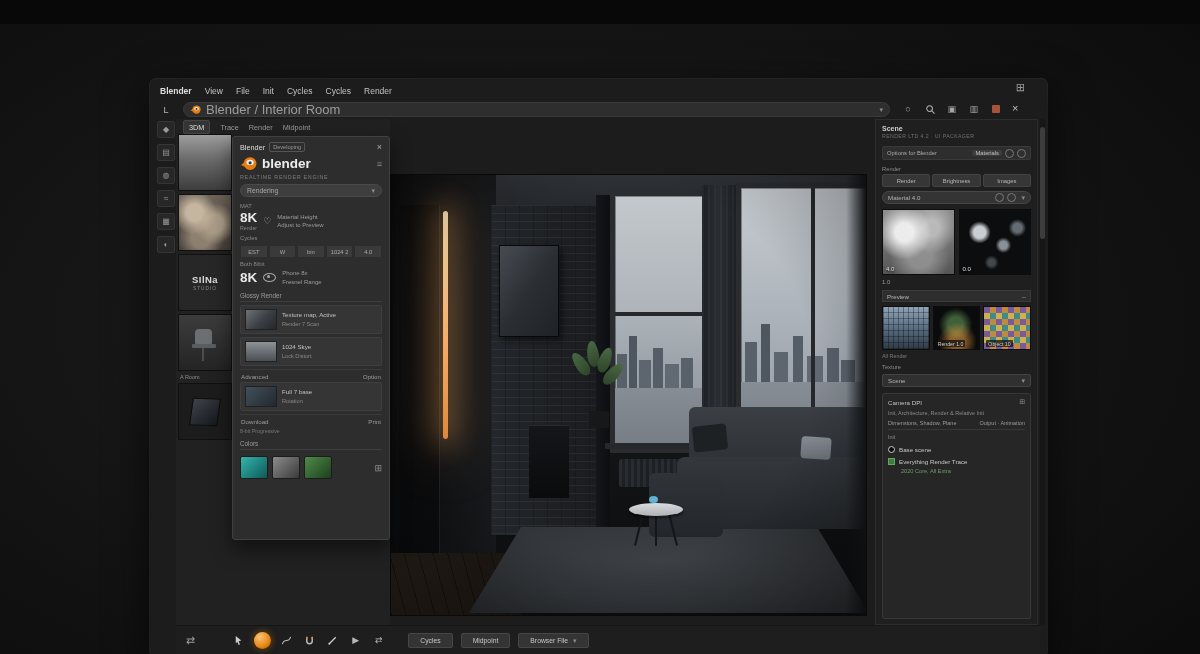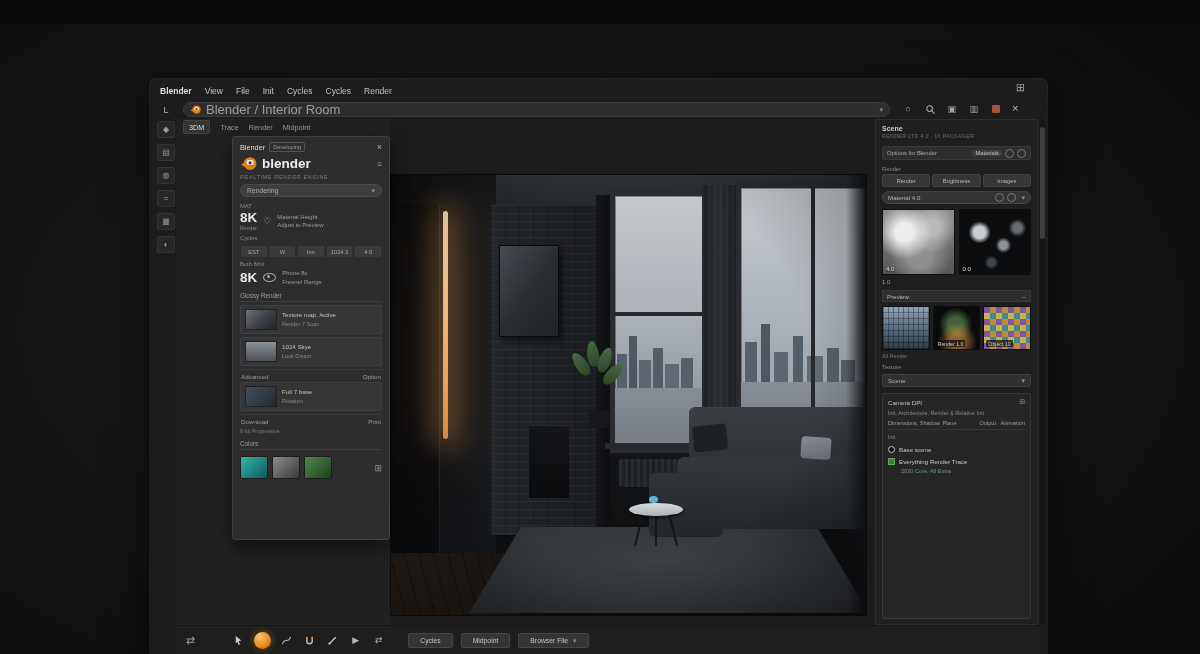--- a/index.html
+++ b/index.html
@@ -249,20 +249,37 @@
     <div class="left-col">
       <span class="lc-label">L</span>
       <span class="lc-icon">◆</span>
       <span class="lc-icon">▤</span>
       <span class="lc-icon">◍</span>
       <span class="lc-icon">≈</span>
       <span class="lc-icon">▦</span>
       <span class="lc-icon">◐</span>
     </div>
 
+    <div class="strip">
+      <div class="thumb t-grad"></div>
+      <div class="thumb t-cloth"></div>
+      <div class="thumb t-logo">
+        <span class="logo-big">SIlNa</span>
+        <span class="logo-sub">STUDIO</span>
+      </div>
+      <div class="thumb t-chair">
+        <div class="chair-back"></div>
+        <div class="chair-seat"></div>
+        <div class="chair-leg"></div>
+      </div>
+      <span class="strip-cap">A Room</span>
+      <div class="thumb t-cube">
+        <div class="cube"></div>
+      </div>
+    </div>
 
     <div class="vp">
       <div class="vp-ceiling"></div>
       <div class="vp-leftwall"></div>
       <div class="vp-door"></div>
       <div class="vp-led"></div>
       <div class="vp-stone"></div>
       <div class="vp-tv"></div>
       <div class="vp-shelf"></div>
 

